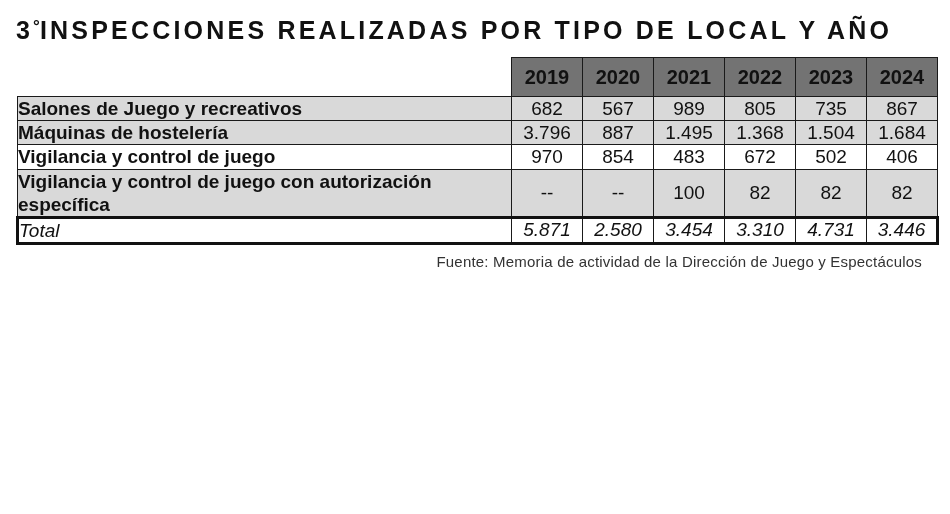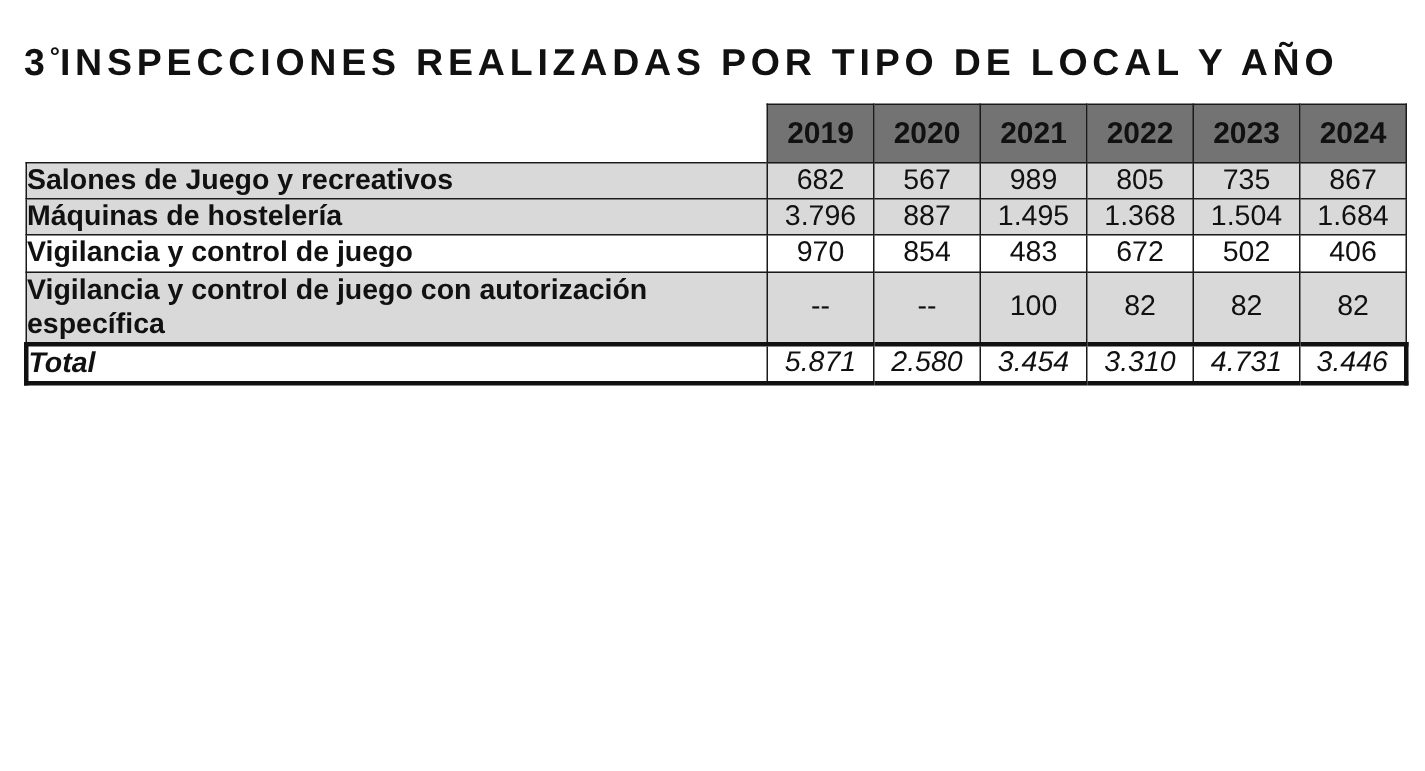--- a/index.html
+++ b/index.html
@@ -20,21 +20,21 @@
     height: 514px;
     box-sizing: border-box;
     padding: 8px 14px 0 14px;
   }
   .title {
     font-size: 25px;
     font-weight: bold;
     letter-spacing: 3.2px;
     color: #111111;
     white-space: nowrap;
-    margin: 20px 0 12px 2px;
+    margin: 8px 0 12px 2px;
   }
   .title .deg {
     font-size: 17px;
     vertical-align: 7px;
     letter-spacing: 0;
   }
   table.data {
     border-collapse: collapse;
     width: 920px;
     margin-left: 2px;
@@ -77,21 +77,21 @@
     background: #ffffff;
   }
   
   tr.total td {
     background: #ffffff;
     border-top: 3px solid #111111;
     border-bottom: 3px solid #111111;
     font-style: italic;
   }
   tr.total td.rowlabel {
-    font-weight: bold;
+    font-weight: normal;
     font-style: italic;
     border-left: 3px solid #111111;
   }
   tr.total td.val {
     font-style: italic;
   }
   tr.total td.val.last {
     border-right: 3px solid #111111;
   }
   .source {
@@ -176,14 +176,15 @@
         <td class="val">5.871</td>
         <td class="val">2.580</td>
         <td class="val">3.454</td>
         <td class="val">3.310</td>
         <td class="val">4.731</td>
         <td class="val last">3.446</td>
       </tr>
     </tbody>
   </table>
 
+  <div class="source">Fuente: Memoria  de actividad de la Dirección de Juego y Espectáculos</div>
 
 </div>
 
 </body></html>

